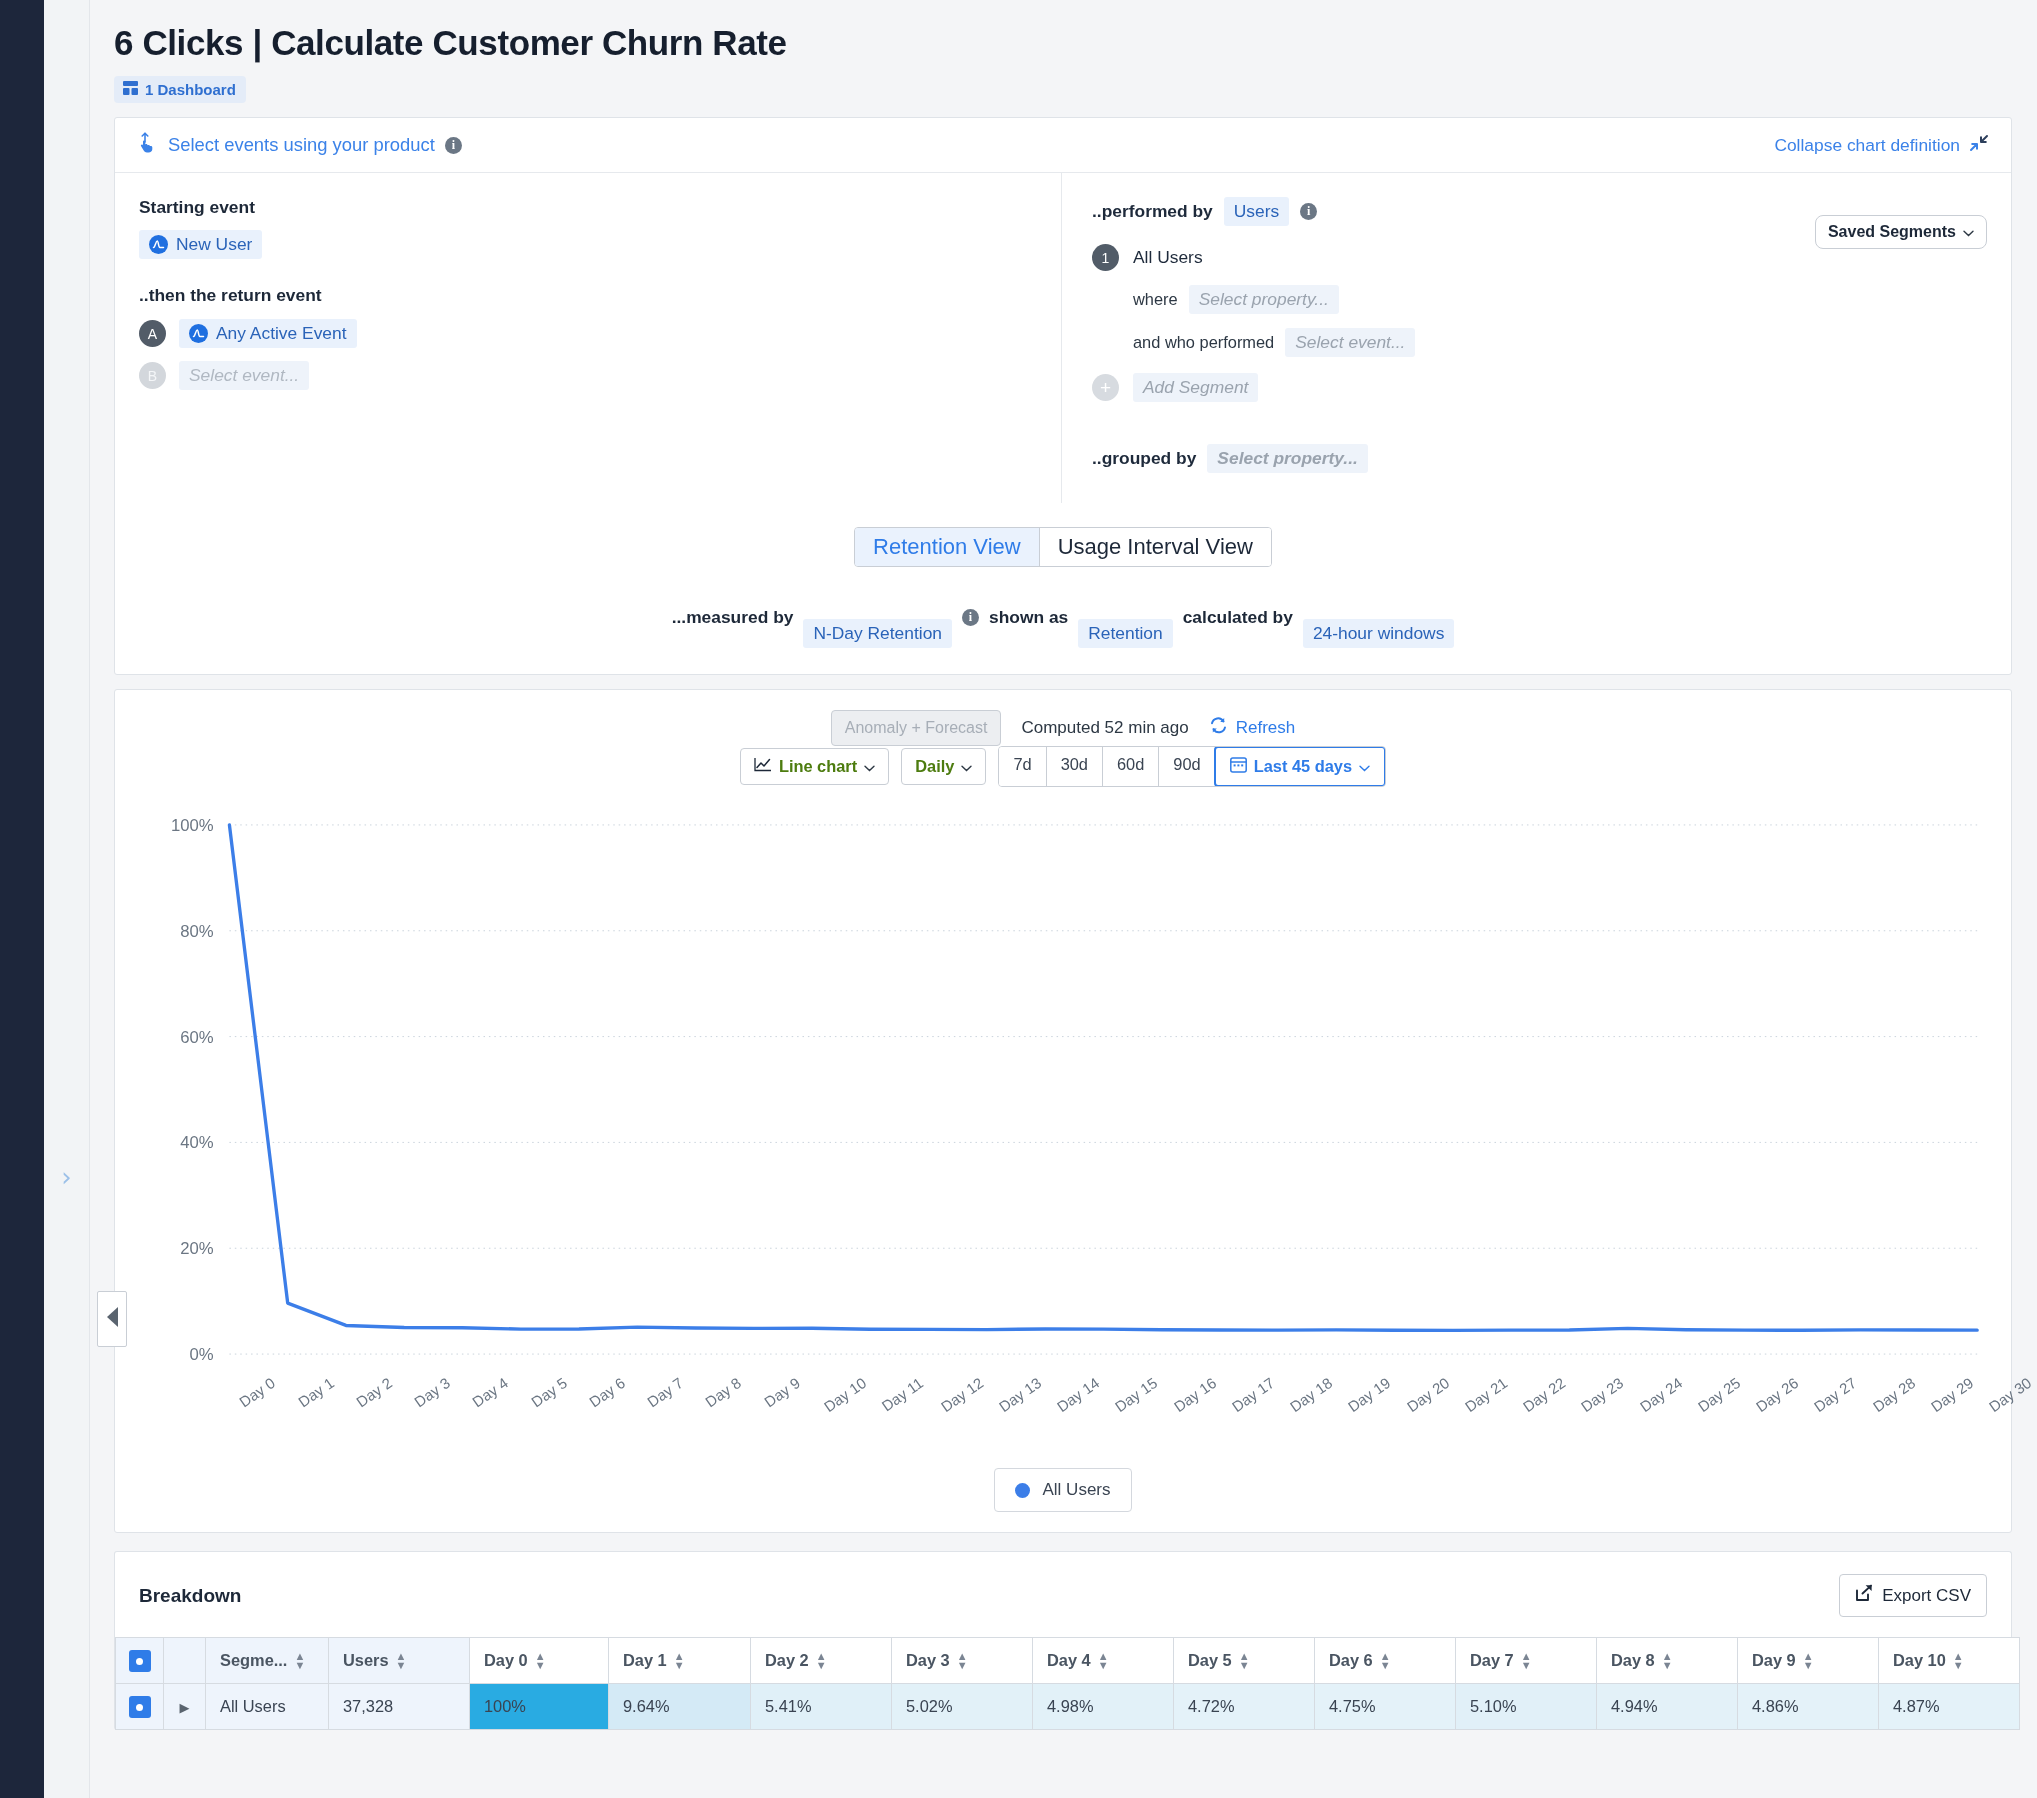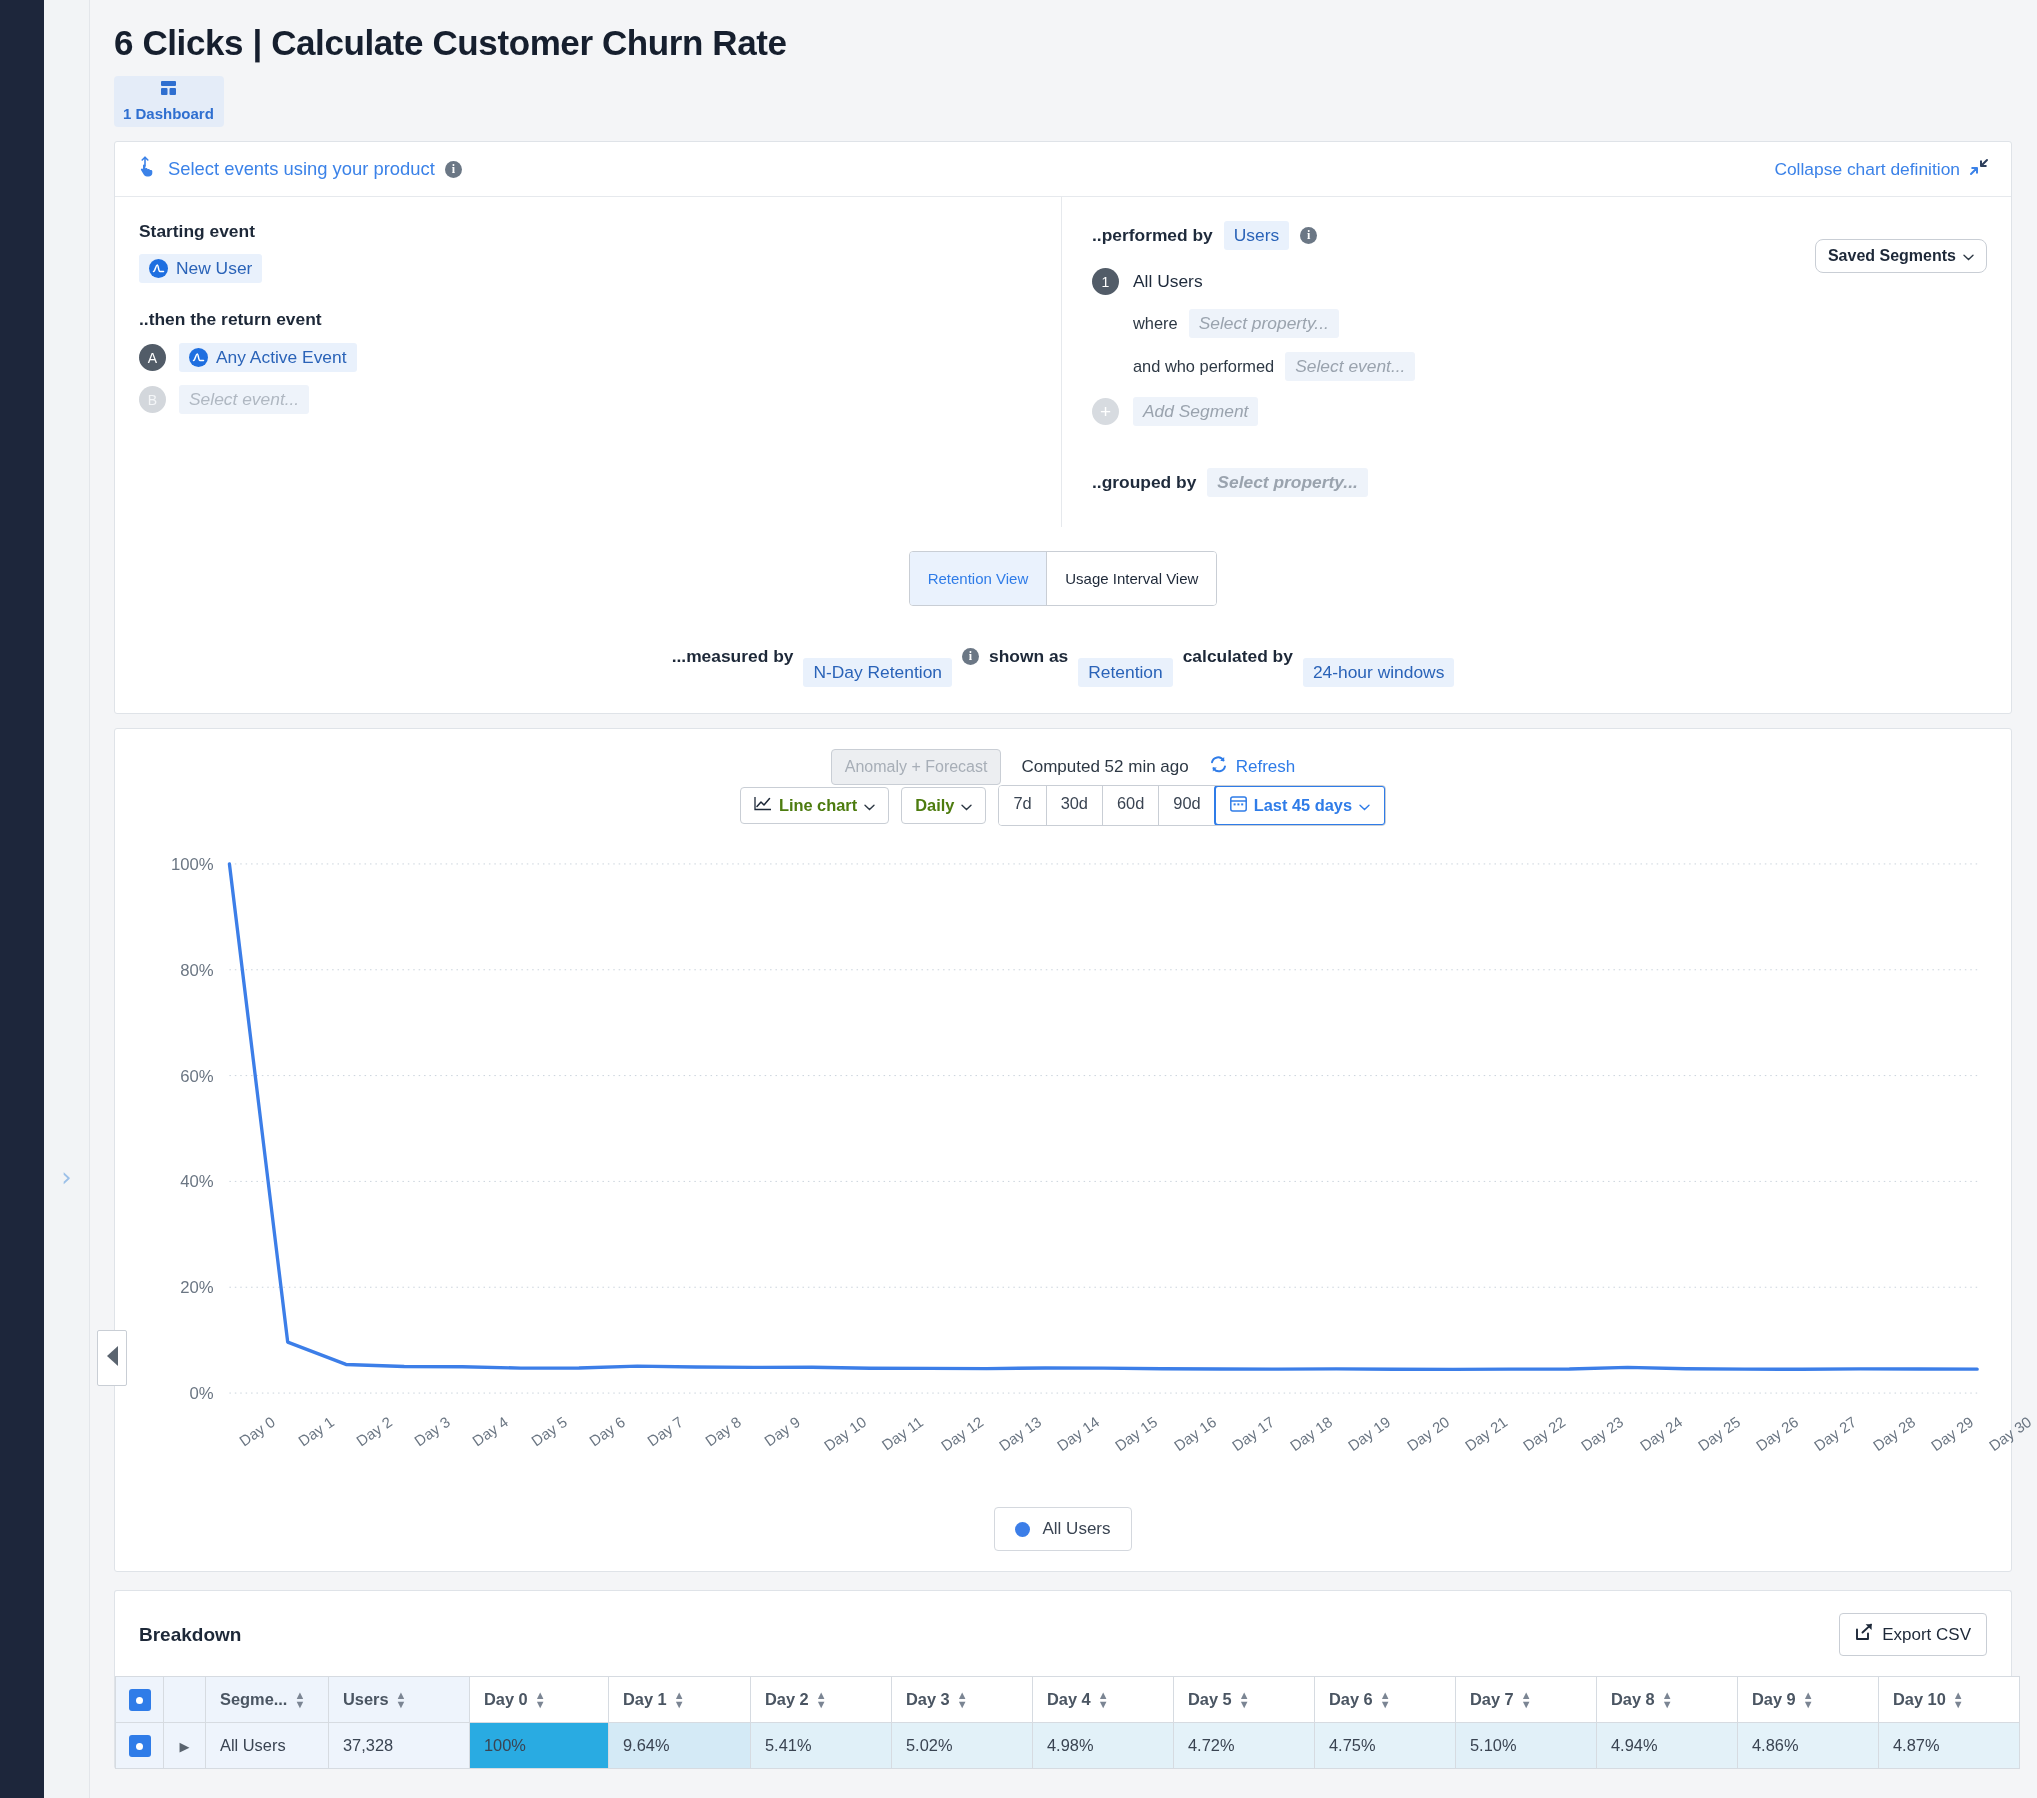--- a/index.html
+++ b/index.html
@@ -33,21 +33,21 @@
   .page-head { padding: 22px 0 0 0; }
   .page-title {
     font-size: 35px; font-weight: bold; letter-spacing: -0.4px; color: #161f2e;
     line-height: 1.18;
   }
   .page-sub { font-size: 16.4px; color: #38424f; margin-top: 9px; }
   .page-sub a { color: #2f7ce8; text-decoration: none; }
   .dash-badge {
     display: inline-flex; align-items: center; gap: 7px;
     background: #e4ecf8; color: #2f6fd0; font-weight: bold; font-size: 15px;
-    padding: 5px 10px 5px 9px; border-radius: 4px; margin-top: 13px; cursor: pointer; flex-direction: column;
+    padding: 5px 10px 5px 9px; border-radius: 4px; margin-top: 13px; cursor: pointer;
   }
   .dash-badge .gi { display: inline-block; }
 
   
   .card {
     background: #fff; border: 1px solid #dfe3e8; border-radius: 3px;
   }
 
   
   .defcard { margin-top: 14px; }
@@ -124,21 +124,21 @@
     width: 27px; height: 27px; border-radius: 50%; background: #d7dbe0; color: #fff;
     font-size: 19px; display: inline-flex; align-items: center; justify-content: center;
     flex: 0 0 27px; cursor: pointer;
   }
   .grouped-row { display: flex; align-items: center; gap: 11px; margin-top: 42px; font-size: 17.4px; font-weight: bold; }
 
   
   .defcard-foot { padding: 24px 0 26px; text-align: center; }
   .seg-toggle { display: inline-flex; border: 1px solid #c9ced5; border-radius: 4px; overflow: hidden; }
   .seg-toggle div {
-    padding: 18px 18px; font-size: 15px; cursor: pointer; background: #fff; color: #1d2838;
+    padding: 6px 18px; font-size: 22px; cursor: pointer; background: #fff; color: #1d2838;
   }
   .seg-toggle div.on { background: #eaf2fd; color: #2f7ce8; }
   .seg-toggle div + div { border-left: 1px solid #c9ced5; }
   .measure-line {
     margin-top: 20px; display: flex; align-items: center; justify-content: center;
     gap: 10px; font-size: 17.4px; font-weight: bold; color: #1d2838; flex-wrap: wrap;
   }
   .measure-line .chip { font-weight: normal; margin-top: 32px; }
 
   

